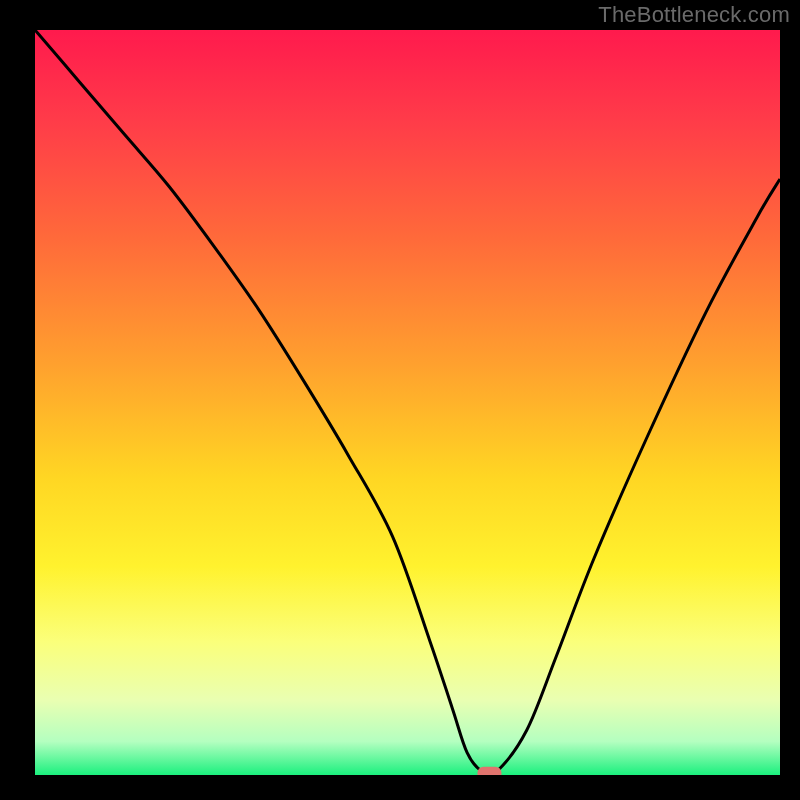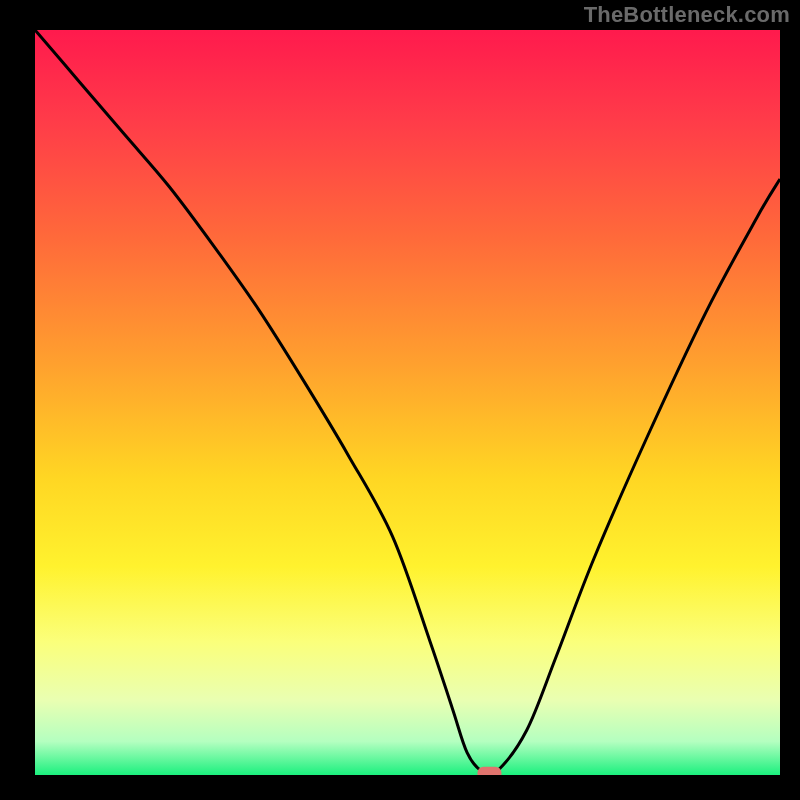--- a/index.html
+++ b/index.html
@@ -16,21 +16,21 @@
     width: 800px;
     height: 800px;
     background: #000;
   }
   .watermark {
     position: absolute;
     top: 2px;
     right: 10px;
     color: #6a6a6a;
     font-size: 22px;
-    font-weight: 700;
+    font-weight: 400;
     letter-spacing: 0.2px;
     z-index: 5;
   }
   .plot-area {
     position: absolute;
     left: 35px;
     top: 30px;
     width: 745px;
     height: 745px;
   }

